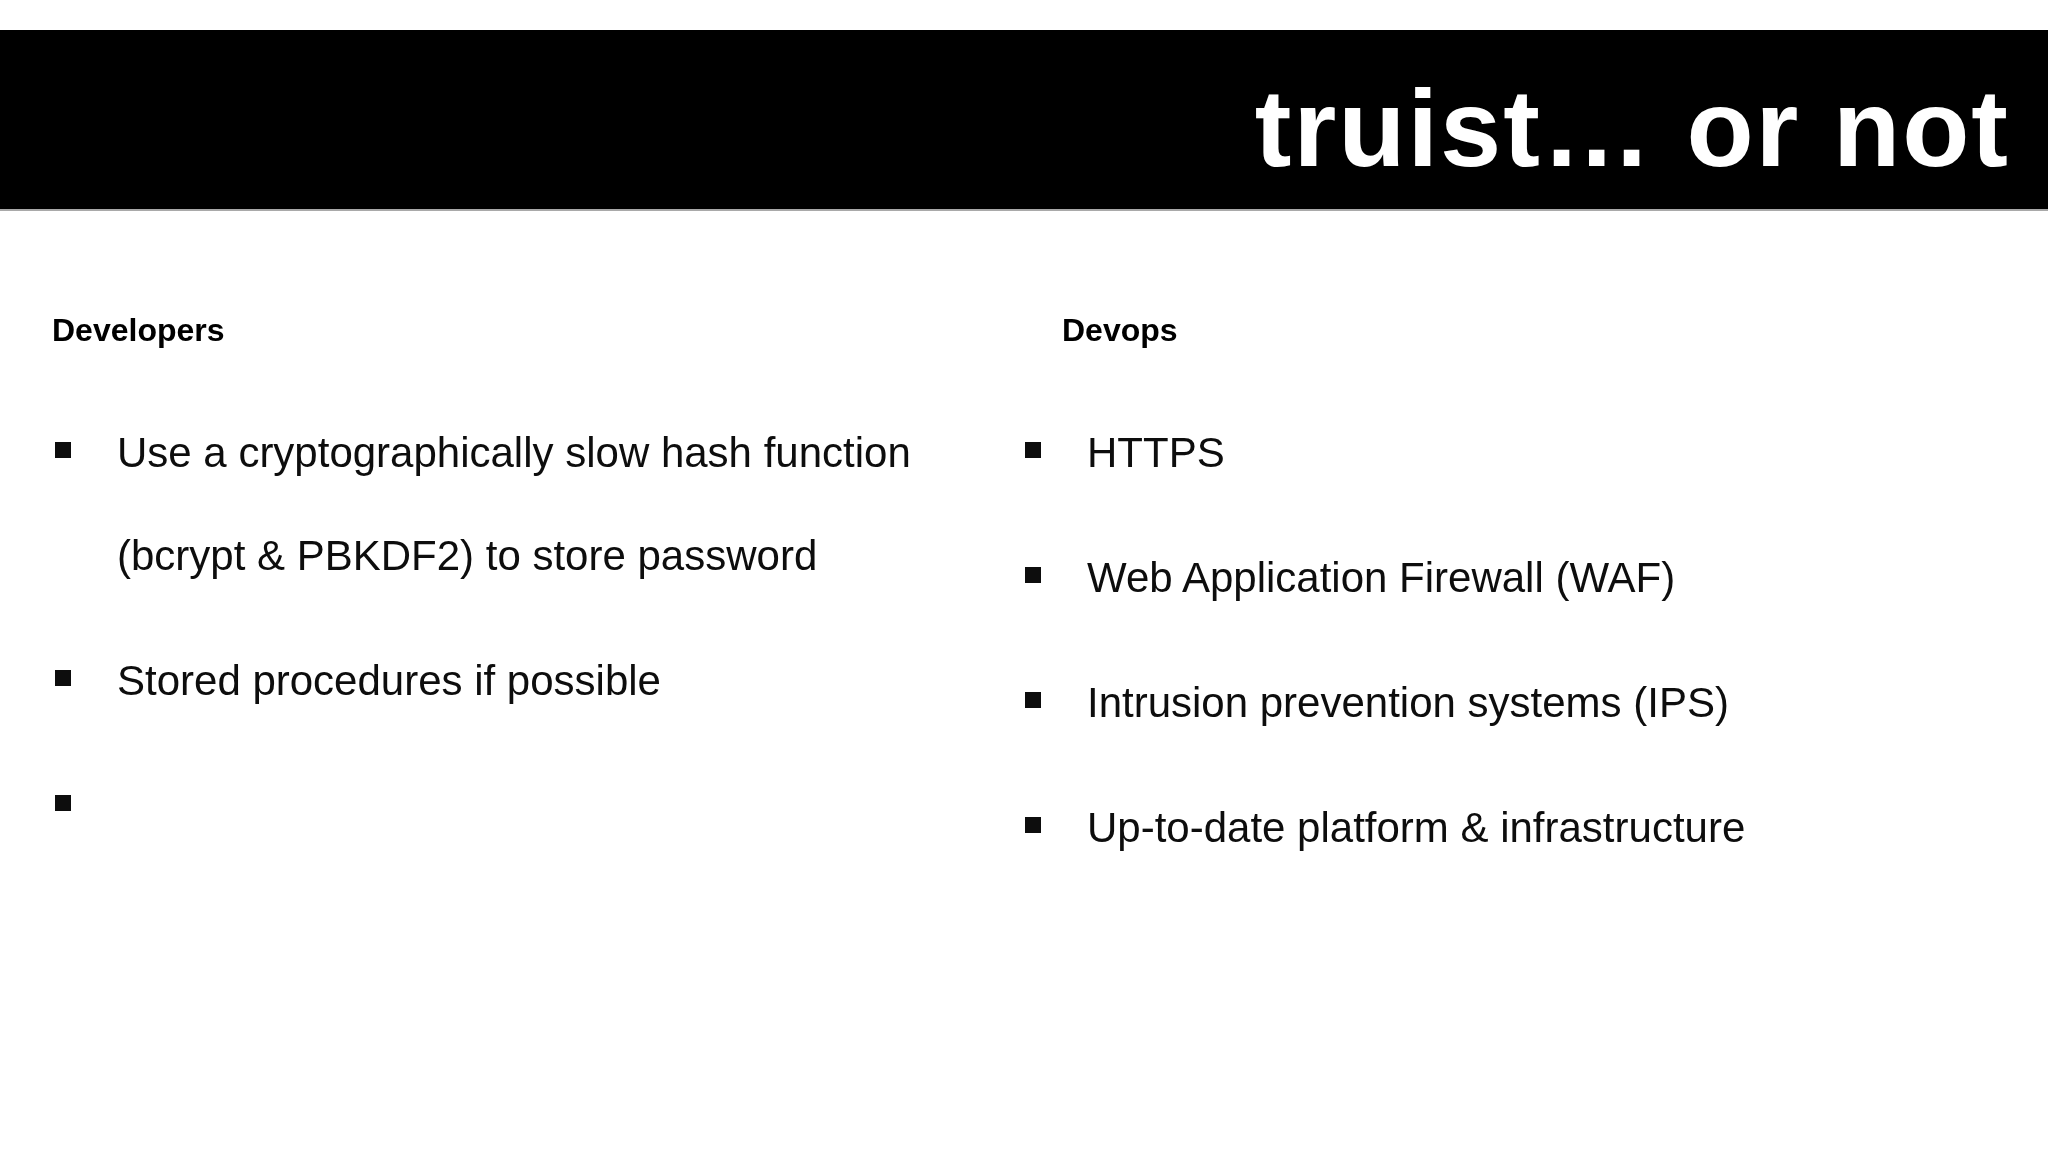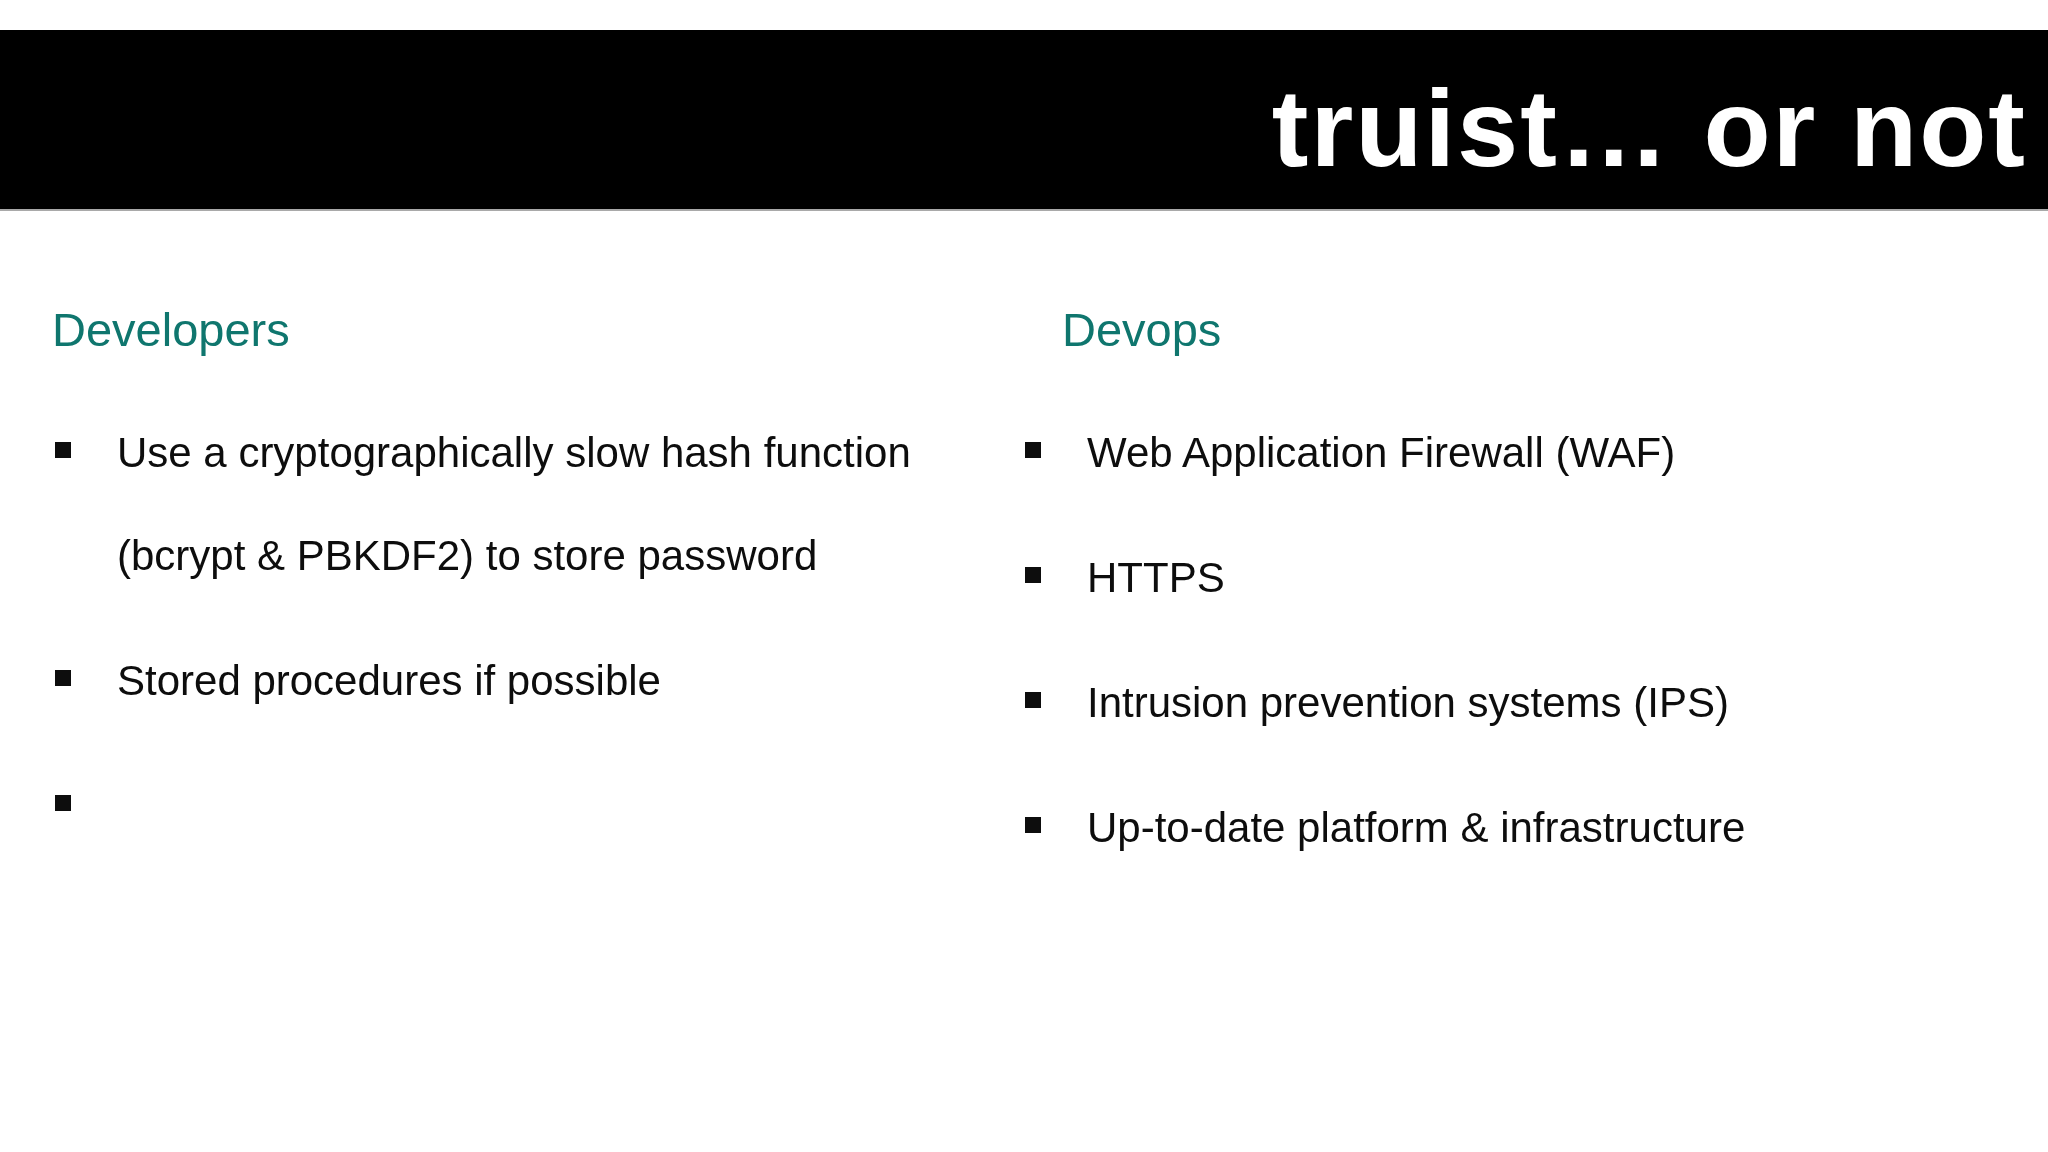--- a/index.html
+++ b/index.html
@@ -23,32 +23,32 @@
     display: flex;
     justify-content: flex-end;
     align-items: center;
   }
   .band h1 {
     color: #ffffff;
     font-size: 110px;
     font-weight: bold;
     letter-spacing: 2px;
     line-height: 1;
-    padding-right: 21px;
+    padding-right: 38px;
     margin-top: 16px;          
     white-space: nowrap;
   }
 
   
   .col-heading {
     position: absolute;
     top: 302px;
-    font-size: 47px;
-    font-weight: normal;
-    color: #0f766e;
+    font-size: 32px;
+    font-weight: bold;
+    color: #000000;
     line-height: 56px;
     white-space: nowrap;
   }
   .col-heading.left  { left: 52px; }
   .col-heading.right { left: 1062px; }
 
   .bullet-list {
     position: absolute;
     top: 401px;
     list-style: none;
@@ -106,27 +106,27 @@
       <span class="sq"></span>
     </li>
   </ul>
 
   <h2 class="col-heading right">Devops</h2>
 
   <ul class="bullet-list right">
     <li>
       <span class="sq"></span>
       <div class="txt">
-        <div class="ln">Web Application Firewall (WAF)</div>
+        <div class="ln">HTTPS</div>
       </div>
     </li>
     <li>
       <span class="sq"></span>
       <div class="txt">
-        <div class="ln">HTTPS</div>
+        <div class="ln">Web Application Firewall (WAF)</div>
       </div>
     </li>
     <li>
       <span class="sq"></span>
       <div class="txt">
         <div class="ln">Intrusion prevention systems (IPS)</div>
       </div>
     </li>
     <li>
       <span class="sq"></span>

